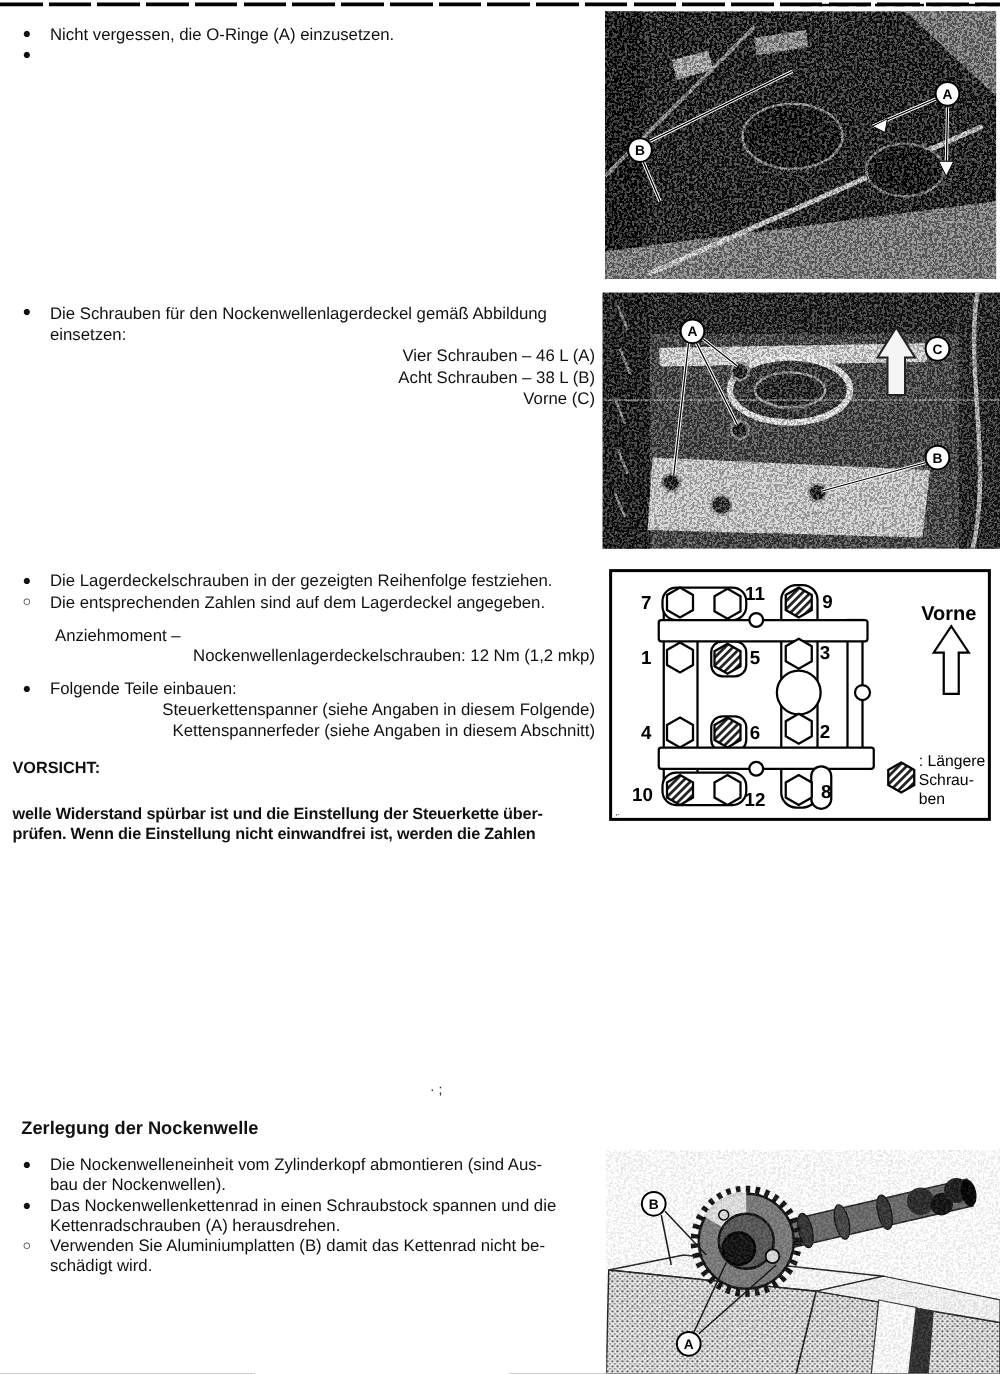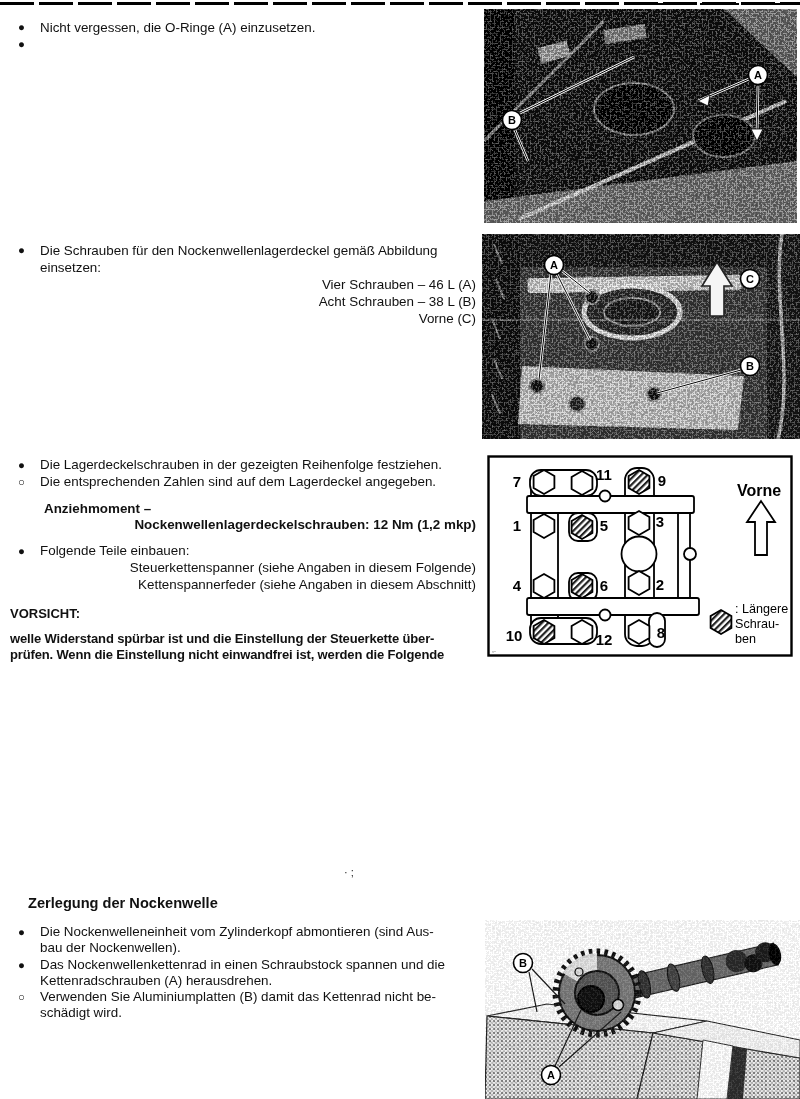--- a/index.html
+++ b/index.html
@@ -14,29 +14,29 @@
   }
   .rule-top2{
     position:absolute;left:640px;top:3px;width:160px;height:2px;
     background:repeating-linear-gradient(90deg,#000 0 9px,rgba(0,0,0,0) 9px 15px);
   }
   .tcol{position:absolute;left:10px;width:466px;font-size:13.4px;line-height:16.6px;}
   .ln{position:relative;padding-left:30px;}
   .blt{position:absolute;left:8px;top:0px;width:18px;font-size:11.5px;}
   .ia{padding-left:34px;}
   .ib{padding-left:48px;text-align:right;}
-  .bd{font-weight:700;}
+  .bd{font-weight:400;}
   .mtA{margin-top:10px;}
   .mtB{margin-top:9px;}
   #b1{top:19px;line-height:17px;}
   #b2{top:242px;line-height:17px;}
   #b3{top:457px;line-height:16.8px;}
   #b4{top:606px;font-weight:700;font-size:13px;line-height:16.6px;letter-spacing:-0.15px;width:470px;}
-  #b4 .vh{margin-bottom:8px;letter-spacing:0;}
-  #h2{position:absolute;left:28px;top:895px;font-size:14.6px;font-weight:700;}
+  #b4 .vh{margin-bottom:20px;letter-spacing:0;}
+  #h2{position:absolute;left:17px;top:895px;font-size:14.6px;font-weight:700;}
   #b5{top:924px;line-height:16.3px;}
   .artifact{position:absolute;left:344px;top:866px;font-size:11px;color:#222;}
   .photo{position:absolute;}
   .photo svg{display:block;}
   svg{font-family:"Liberation Sans", sans-serif;}
   .co-c{fill:#fff;stroke:#000;stroke-width:1.6;}
   .co-t{font-size:11px;font-weight:700;fill:#000;text-anchor:middle;}
   .ldw{stroke:#fff;stroke-width:2.6;fill:none;}
   .ldb{stroke:#000;stroke-width:1;fill:none;}
   .ldk{stroke:#1a1a1a;stroke-width:1.2;fill:none;}
@@ -73,21 +73,21 @@
     <div class="ln ia bd mtA"><span>Anziehmoment –</span></div>
     <div class="ln ib bd"><span>Nockenwellenlagerdeckelschrauben: 12 Nm (1,2 mkp)</span></div>
     <div class="ln mtB"><span class="blt">●</span><span>Folgende Teile einbauen:</span></div>
     <div class="ln ib"><span>Steuerkettenspanner (siehe Angaben in diesem Folgende)</span></div>
     <div class="ln ib"><span>Kettenspannerfeder (siehe Angaben in diesem Abschnitt)</span></div>
   </div>
 
   <div class="tcol" id="b4">
     <div class="vh">VORSICHT:</div>
     <div>welle Widerstand spürbar ist und die Einstellung der Steuerkette über-</div>
-    <div>prüfen. Wenn die Einstellung nicht einwandfrei ist, werden die Folgende</div>
+    <div>prüfen. Wenn die Einstellung nicht einwandfrei ist, werden die Zahlen</div>
   </div>
 
   <div class="artifact">· ;</div>
 
   <div id="h2">Zerlegung der Nockenwelle</div>
 
   <div class="tcol" id="b5">
     <div class="ln"><span class="blt">●</span><span>Die Nockenwelleneinheit vom Zylinderkopf abmontieren (sind Aus-</span></div>
     <div class="ln"><span>bau der Nockenwellen).</span></div>
     <div class="ln"><span class="blt">●</span><span>Das Nockenwellenkettenrad in einen Schraubstock spannen und die</span></div>

